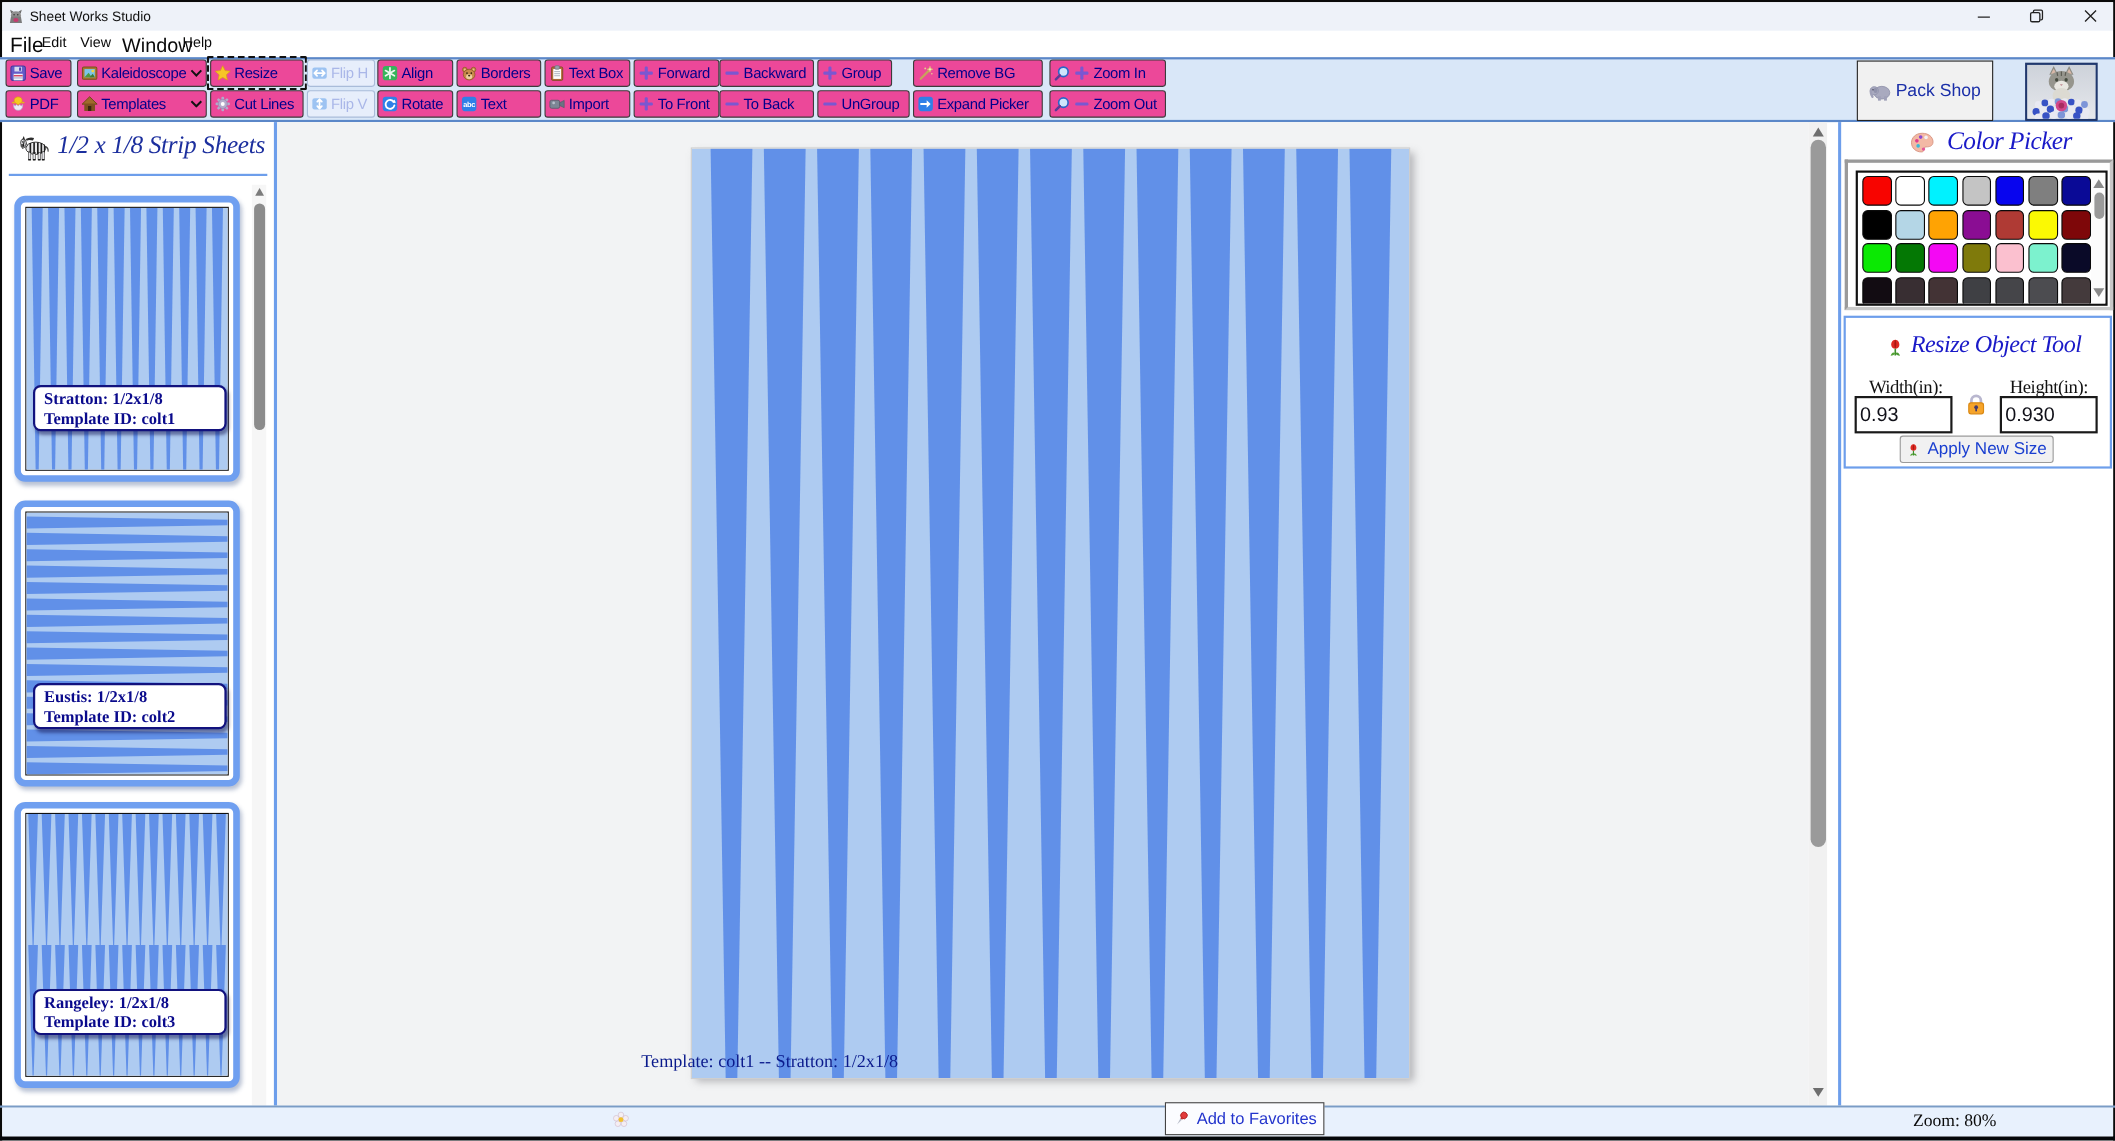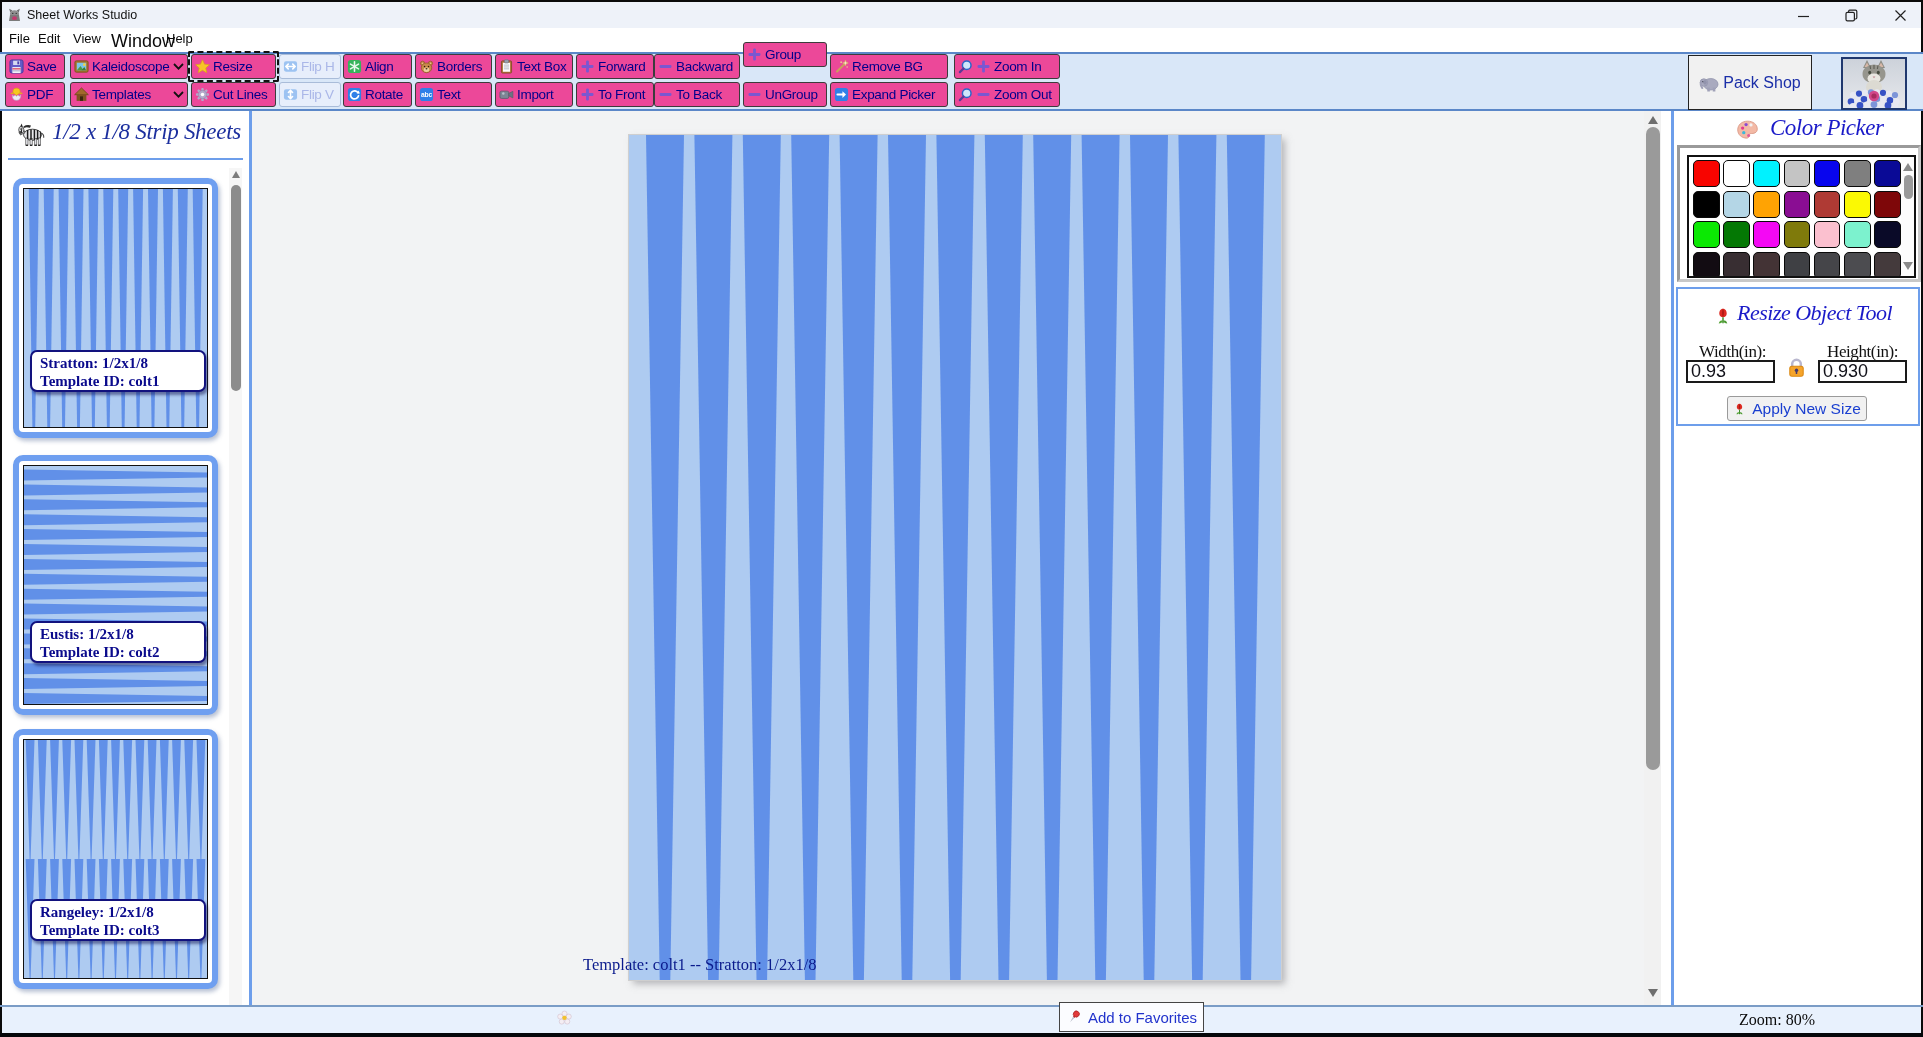--- a/index.html
+++ b/index.html
@@ -8,21 +8,21 @@
 .tbtn.dis{background:#e7eefb;border-color:#a9bcd9;color:#aab7e8}
 .chv{margin-left:auto;display:flex}
 .card{position:absolute;left:13px;width:205px;height:260px;background:#fff;border:6px solid #6f9ff0;border-radius:10px;box-shadow:2px 3px 4px rgba(100,120,160,.45)}
 .cardin{position:absolute;left:4px;top:4px;width:185px;height:240px;border:1px solid #111}
 .cardlbl{position:absolute;left:11px;top:166px;width:176px;height:42px;background:#fff;border:2px solid #12127e;border-radius:7px;box-shadow:2px 3px 3px rgba(20,20,80,.5);padding:2px 0 0 8px;font-family:"Liberation Serif",serif;font-weight:bold;font-size:15px;color:#0a0a8c;line-height:18px}
 .vsb{position:absolute;background:#f1f1f1}
 .thumb{position:absolute;background:#919191;border-radius:6px}
 .arr{position:absolute;width:0;height:0}
 .sw{position:absolute;width:26.5px;height:27px;border:1.2px solid #0a0a0a;border-radius:5px}
 .rlbl{position:absolute;font-family:"Liberation Serif",serif;font-size:17px;letter-spacing:-0.4px;color:#111}
-.rin{position:absolute;width:89px;height:23px;border:2px solid #1a1a1a;background:#fff;font-size:18px;padding:4px 3px;color:#101018;display:flex;align-items:center}
+.rin{position:absolute;width:89px;height:23px;border:2px solid #1a1a1a;background:#fff;font-size:18px;padding:15px 3px;color:#101018;display:flex;align-items:center}
 </style></head>
 <body>
 <div class="abs" style="left:0;top:0;width:1923px;height:2px;background:#0a0a0a"></div>
 <div class="abs" style="left:0;top:0;width:2px;height:1037px;background:#0a0a0a"></div>
 <div class="abs" style="left:1921px;top:0;width:2px;height:1037px;background:#0a0a0a"></div>
 <div class="abs" style="left:0;top:1033px;width:1923px;height:4px;background:#05070a"></div>
 
 <div class="abs" style="left:2px;top:2px;width:1919px;height:26px;background:#eef2f9"></div>
 <div class="abs" style="left:8px;top:8px"><svg width="13" height="14" viewBox="0 0 13 14">
       <polygon points="2.2,4.5 1.2,0.8 4.4,2.6" fill="#6e6e6e"></polygon>
@@ -39,21 +39,21 @@
     </svg></div>
 <div class="abs" style="left:1845px;top:8px"><svg width="13" height="13" viewBox="0 0 13 13">
       <rect x="1" y="3.4" width="8.4" height="8.4" rx="1.4" fill="none" stroke="#222" stroke-width="1.2"></rect>
       <path d="M3.6 3.2 V2.4 a1.2 1.2 0 0 1 1.2 -1.2 H10.6 a1.2 1.2 0 0 1 1.2 1.2 V8.8 a1.2 1.2 0 0 1 -1.2 1.2 H9.8" fill="none" stroke="#222" stroke-width="1.2"></path>
     </svg></div>
 <div class="abs" style="left:1894px;top:8px"><svg width="13" height="13" viewBox="0 0 13 13">
       <path d="M1.5 1.5 L11.5 11.5 M11.5 1.5 L1.5 11.5" stroke="#222" stroke-width="1.2"></path>
     </svg></div>
 
 <div class="abs" style="left:2px;top:28px;width:1919px;height:24px;background:#fff"></div>
-<div class="abs" style="left:9px;top:31px;font-size:13px;color:#0a0a0a">File</div>
+<div class="abs" style="left:9px;top:31px;font-size:19px;color:#0a0a0a">File</div>
 <div class="abs" style="left:38px;top:31px;font-size:13px;color:#0a0a0a">Edit</div>
 <div class="abs" style="left:73px;top:31px;font-size:13px;color:#0a0a0a">View</div>
 <div class="abs" style="left:111px;top:31px;font-size:18px;color:#0a0a0a">Window</div>
 <div class="abs" style="left:166px;top:31px;font-size:13px;color:#0a0a0a">Help</div>
 
 <div class="abs" style="left:0px;top:52px;width:1923px;height:59px;background:#d9e7f8;border-top:2px solid #5b87c8;border-bottom:2px solid #5b87c8"></div>
 <div class="abs" style="left:188px;top:51px;width:91px;height:31px;border:2px dashed #111;border-radius:2px"></div>
 <div class="tbtn" style="left:5px;top:54px;width:60px">
     <svg width="15" height="15" viewBox="0 0 16 16">
       <rect x="1" y="1" width="14" height="14" rx="2" fill="#655bc8" stroke="#443a9e" stroke-width="1"></rect>
@@ -137,21 +137,21 @@
       <rect x="1.6" y="6.5" width="12.8" height="3" rx="1.2" fill="#7a57d1"></rect>
     </svg>
     <span class="bl">Forward</span>
   </div>
 <div class="tbtn" style="left:654px;top:54px;width:86px">
     <svg width="15" height="15" viewBox="0 0 16 16">
       <rect x="1.6" y="6.5" width="12.8" height="3" rx="1.2" fill="#7a57d1"></rect>
     </svg>
     <span class="bl">Backward</span>
   </div>
-<div class="tbtn" style="left:743px;top:42px;width:84px">
+<div class="tbtn" style="left:743px;top:54px;width:68px">
     <svg width="15" height="15" viewBox="0 0 16 16">
       <rect x="6.5" y="1.6" width="3" height="12.8" rx="1.2" fill="#7a57d1"></rect>
       <rect x="1.6" y="6.5" width="12.8" height="3" rx="1.2" fill="#7a57d1"></rect>
     </svg>
     <span class="bl">Group</span>
   </div>
 <div class="tbtn" style="left:830px;top:54px;width:118px">
     <svg width="15" height="15" viewBox="0 0 16 16">
       <line x1="3.2" y1="13.4" x2="10.6" y2="6" stroke="#c9a15c" stroke-width="2.2" stroke-linecap="round"></line>
       <path d="M12.2 1.2 L13 3.4 L15.2 4.2 L13 5 L12.2 7.2 L11.4 5 L9.2 4.2 L11.4 3.4 Z" fill="#f7ecc4" stroke="#d8b860" stroke-width="0.6"></path>

